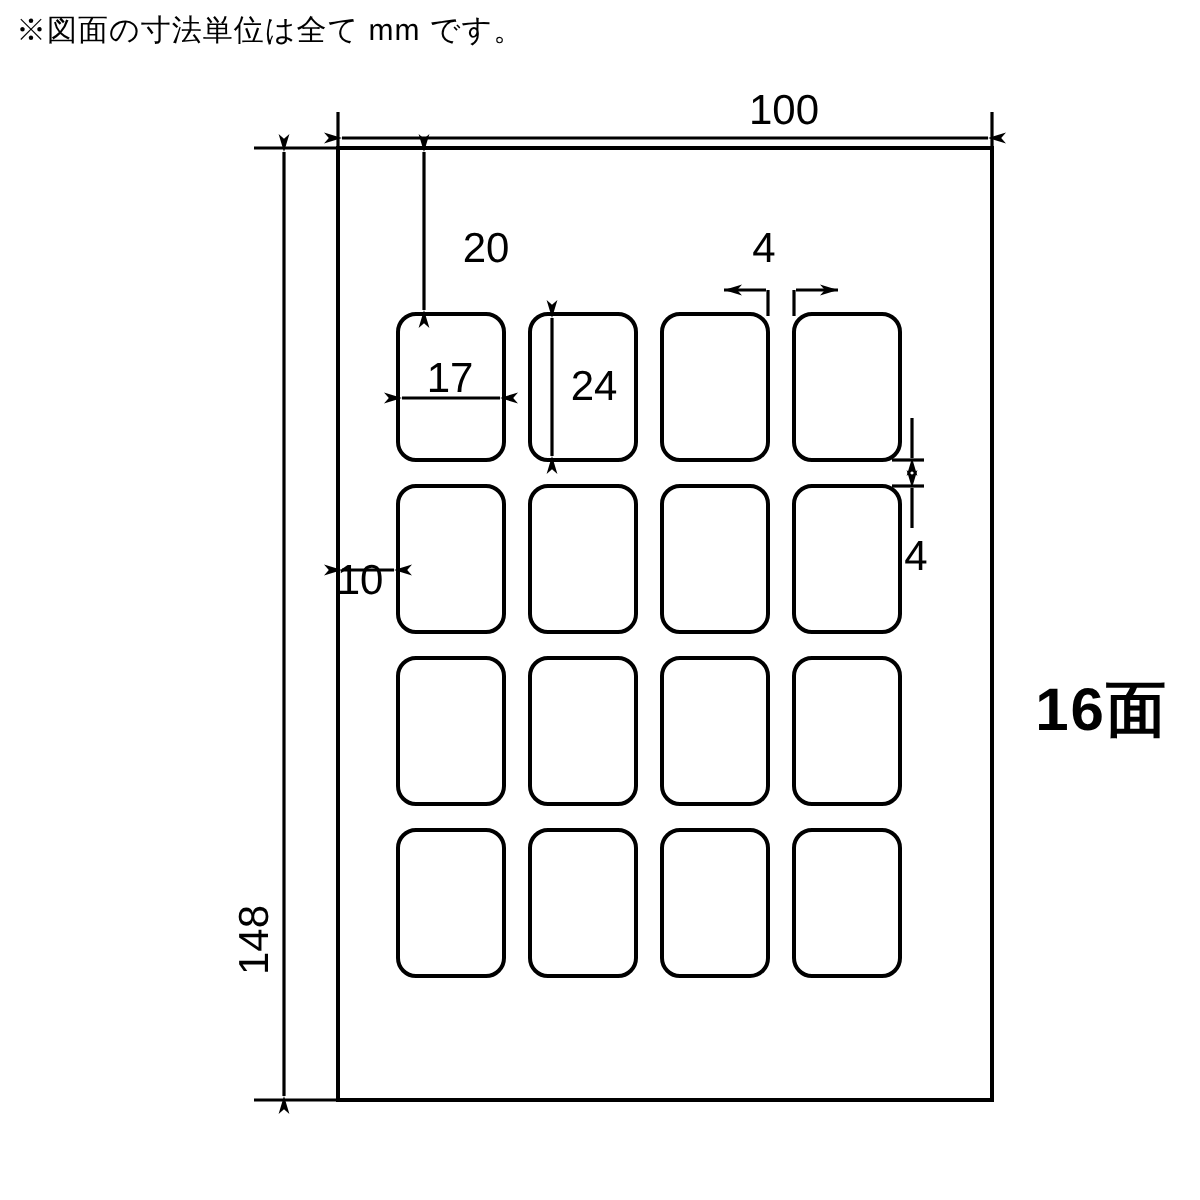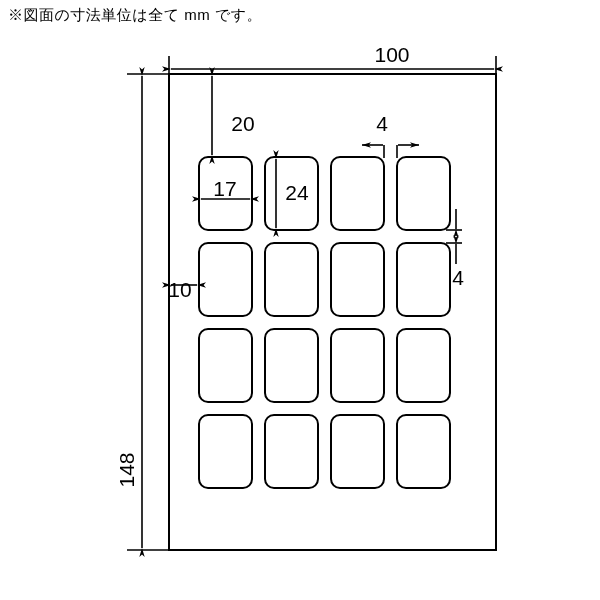--- a/index.html
+++ b/index.html
@@ -138,14 +138,15 @@
 
     <g stroke="#000000" stroke-width="1.6">
       <line x1="446" y1="230" x2="462" y2="230"></line>
       <line x1="446" y1="243" x2="462" y2="243"></line>
       <line x1="456" y1="209" x2="456" y2="229" marker-end="url(#arrR)" transform="rotate(0)"></line>
       <line x1="456" y1="264" x2="456" y2="244" marker-end="url(#arrR)"></line>
     </g>
     <text class="dimtext" x="458" y="285" text-anchor="middle">4</text>
   </svg>
 
+  <div class="count-label">16面</div>
 
 </div>
 
 </body></html>

